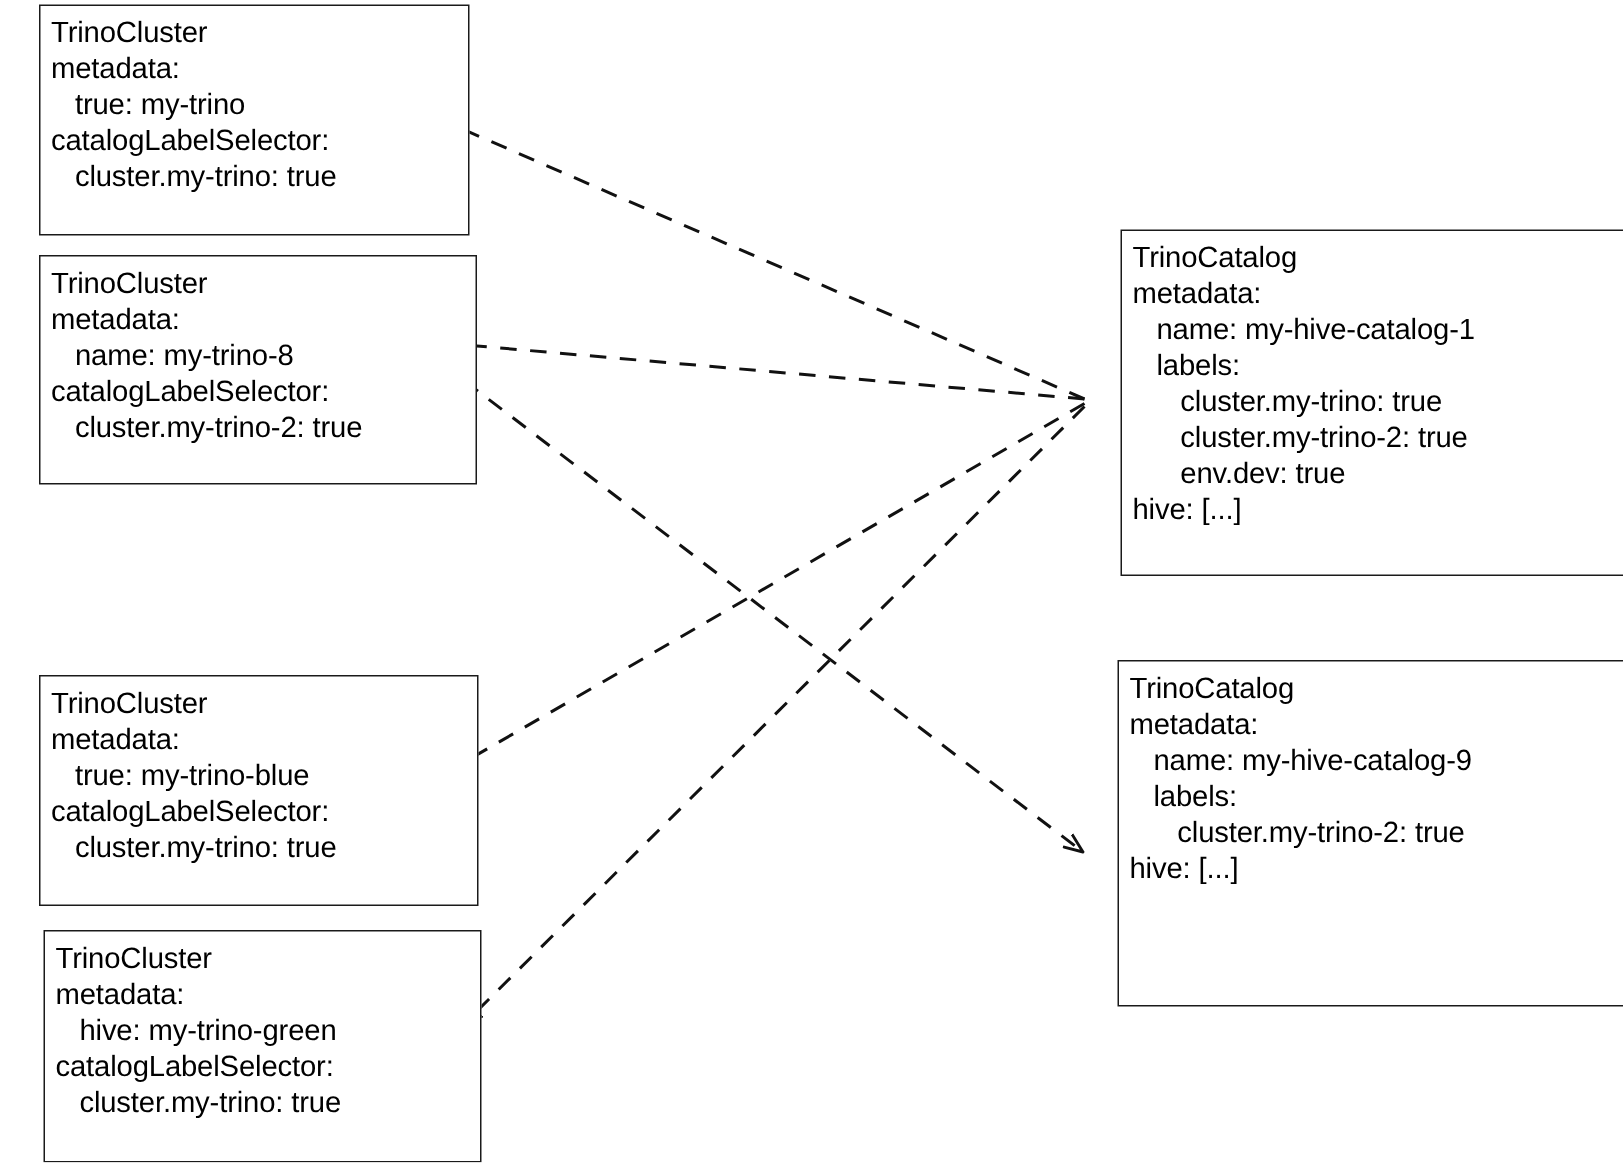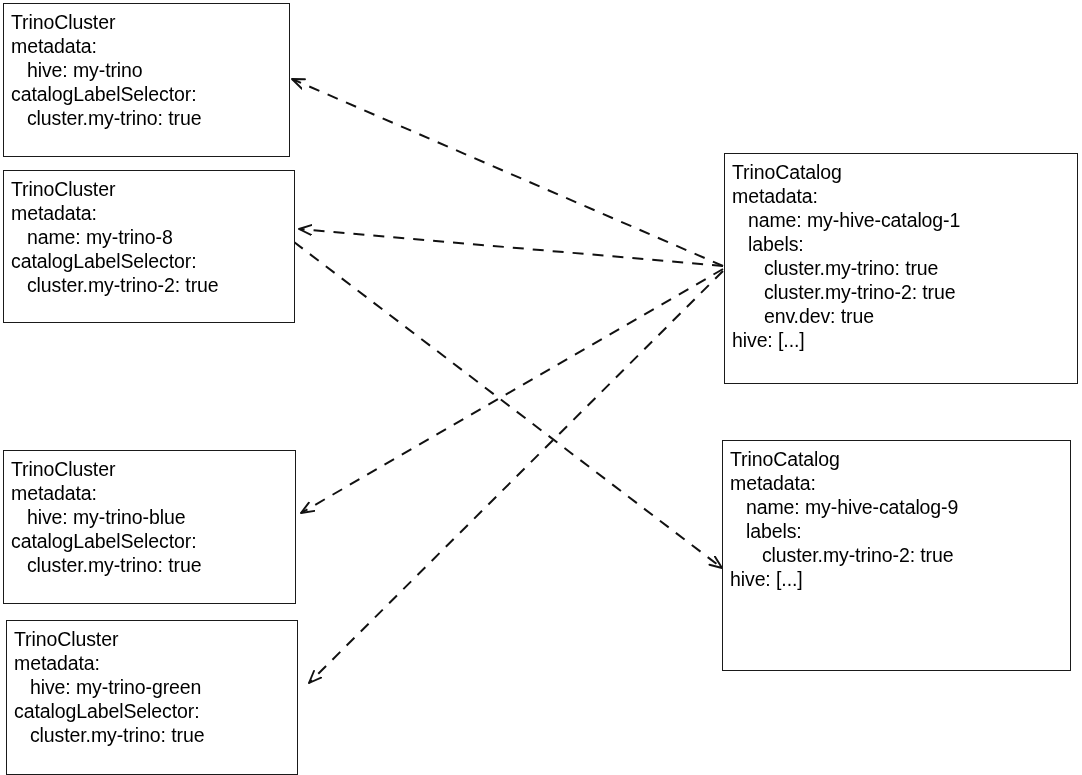--- a/index.html
+++ b/index.html
@@ -23,20 +23,21 @@
     width: 1082px;
     height: 775px;
     pointer-events: none;
   }
   .node {
     position: absolute;
     box-sizing: border-box;
     background: #ffffff;
     border: 1.6px solid #1a1a1a;
     padding: 6px 0 0 7px;
+    margin-left: 23px;
   }
   .node-line {
     font-size: 19.5px;
     line-height: 24px;
     color: #000000;
     white-space: pre;
     letter-spacing: -0.1px;
   }
   
   #node-my-trino        { left: 3px;   top: 3px;   width: 287px; height: 154px; }
@@ -63,37 +64,37 @@
       <path d="M 723 266 L 299 229" marker-end="url(#ah)"></path>
       <path d="M 723 269 L 301 513" marker-end="url(#ah)"></path>
       <path d="M 723 271 L 309 683" marker-end="url(#ah)"></path>
       <path d="M 294 242 L 722 568" marker-end="url(#ah)"></path>
     </g>
   </svg>
 
   <div class="node" id="node-my-trino">
     <div class="node-line">TrinoCluster</div>
     <div class="node-line">metadata:</div>
-    <div class="node-line">   hive: my-trino</div>
+    <div class="node-line">   true: my-trino</div>
     <div class="node-line">catalogLabelSelector:</div>
     <div class="node-line">   cluster.my-trino: true</div>
   </div>
 
   <div class="node" id="node-my-trino-2">
     <div class="node-line">TrinoCluster</div>
     <div class="node-line">metadata:</div>
     <div class="node-line">   name: my-trino-8</div>
     <div class="node-line">catalogLabelSelector:</div>
     <div class="node-line">   cluster.my-trino-2: true</div>
   </div>
 
   <div class="node" id="node-my-trino-blue">
     <div class="node-line">TrinoCluster</div>
     <div class="node-line">metadata:</div>
-    <div class="node-line">   hive: my-trino-blue</div>
+    <div class="node-line">   true: my-trino-blue</div>
     <div class="node-line">catalogLabelSelector:</div>
     <div class="node-line">   cluster.my-trino: true</div>
   </div>
 
   <div class="node" id="node-my-trino-green">
     <div class="node-line">TrinoCluster</div>
     <div class="node-line">metadata:</div>
     <div class="node-line">   hive: my-trino-green</div>
     <div class="node-line">catalogLabelSelector:</div>
     <div class="node-line">   cluster.my-trino: true</div>

